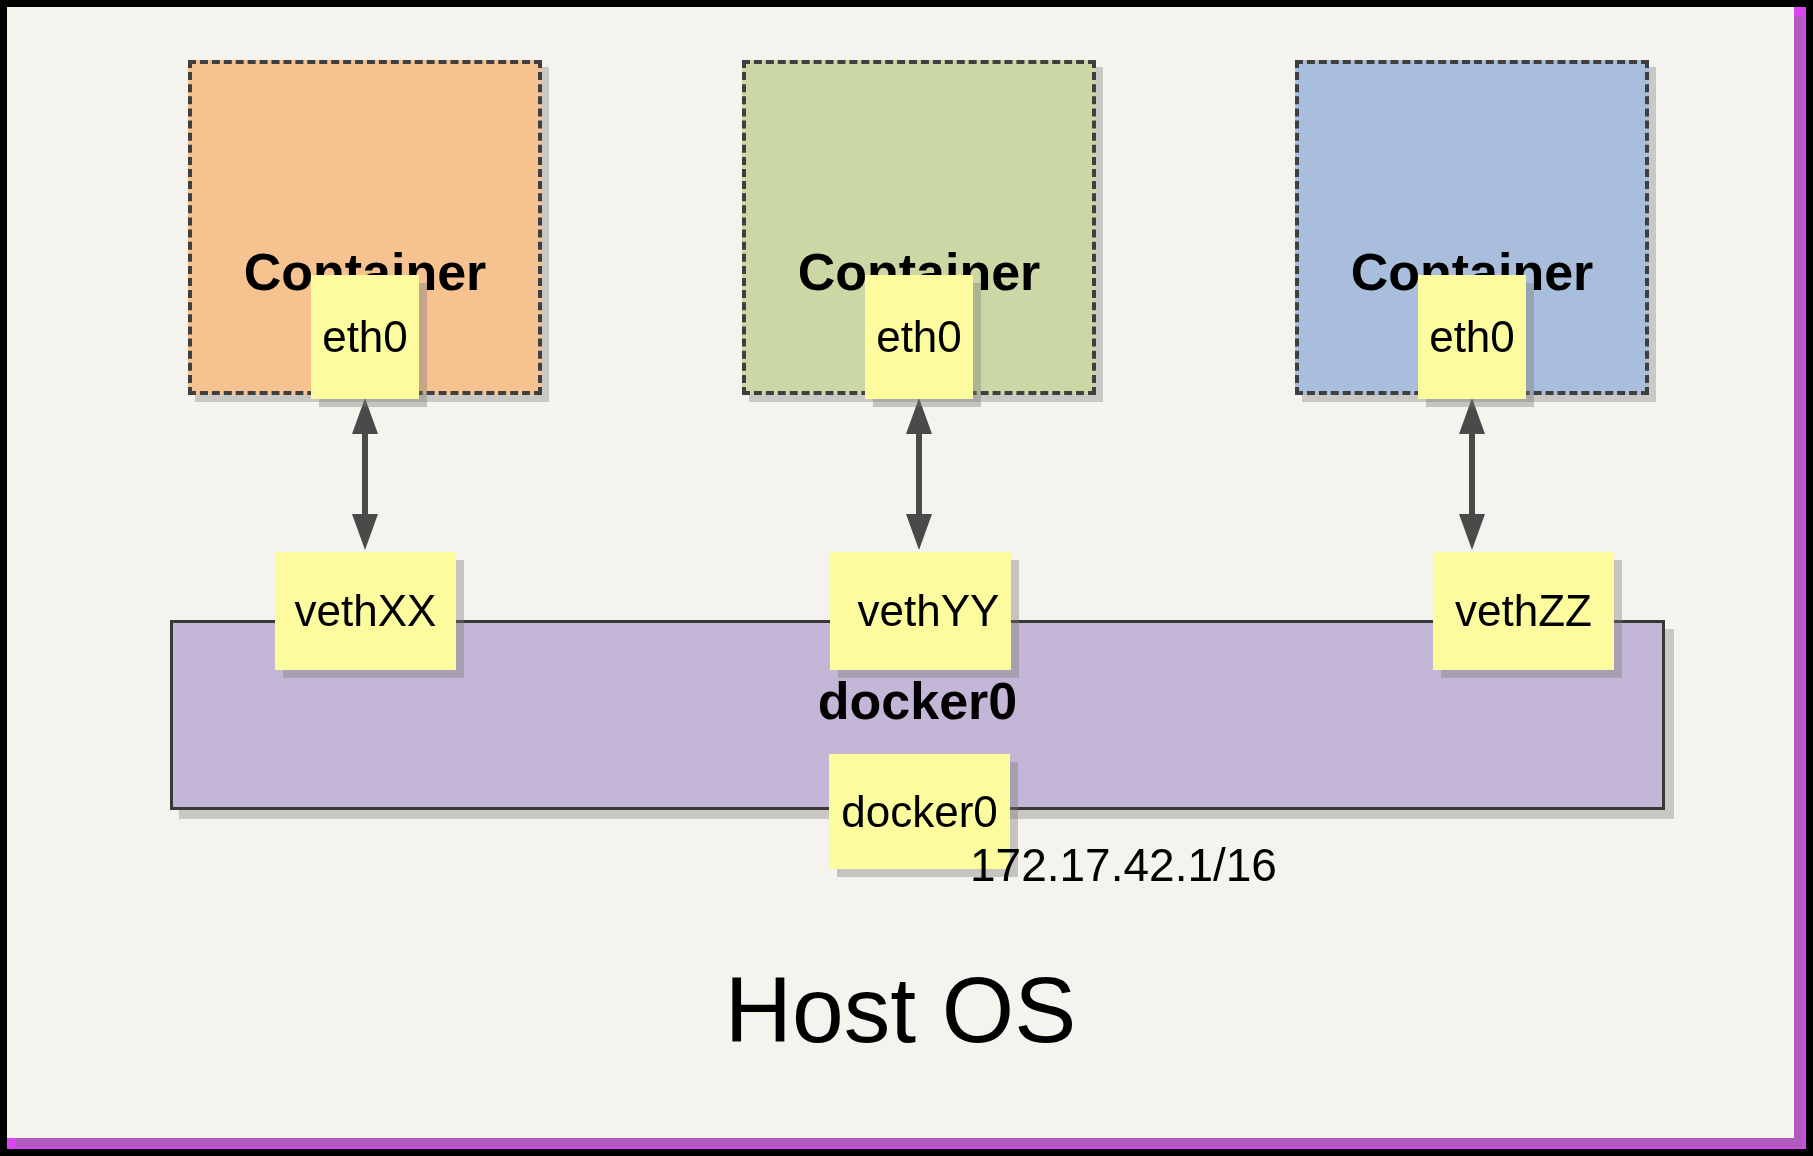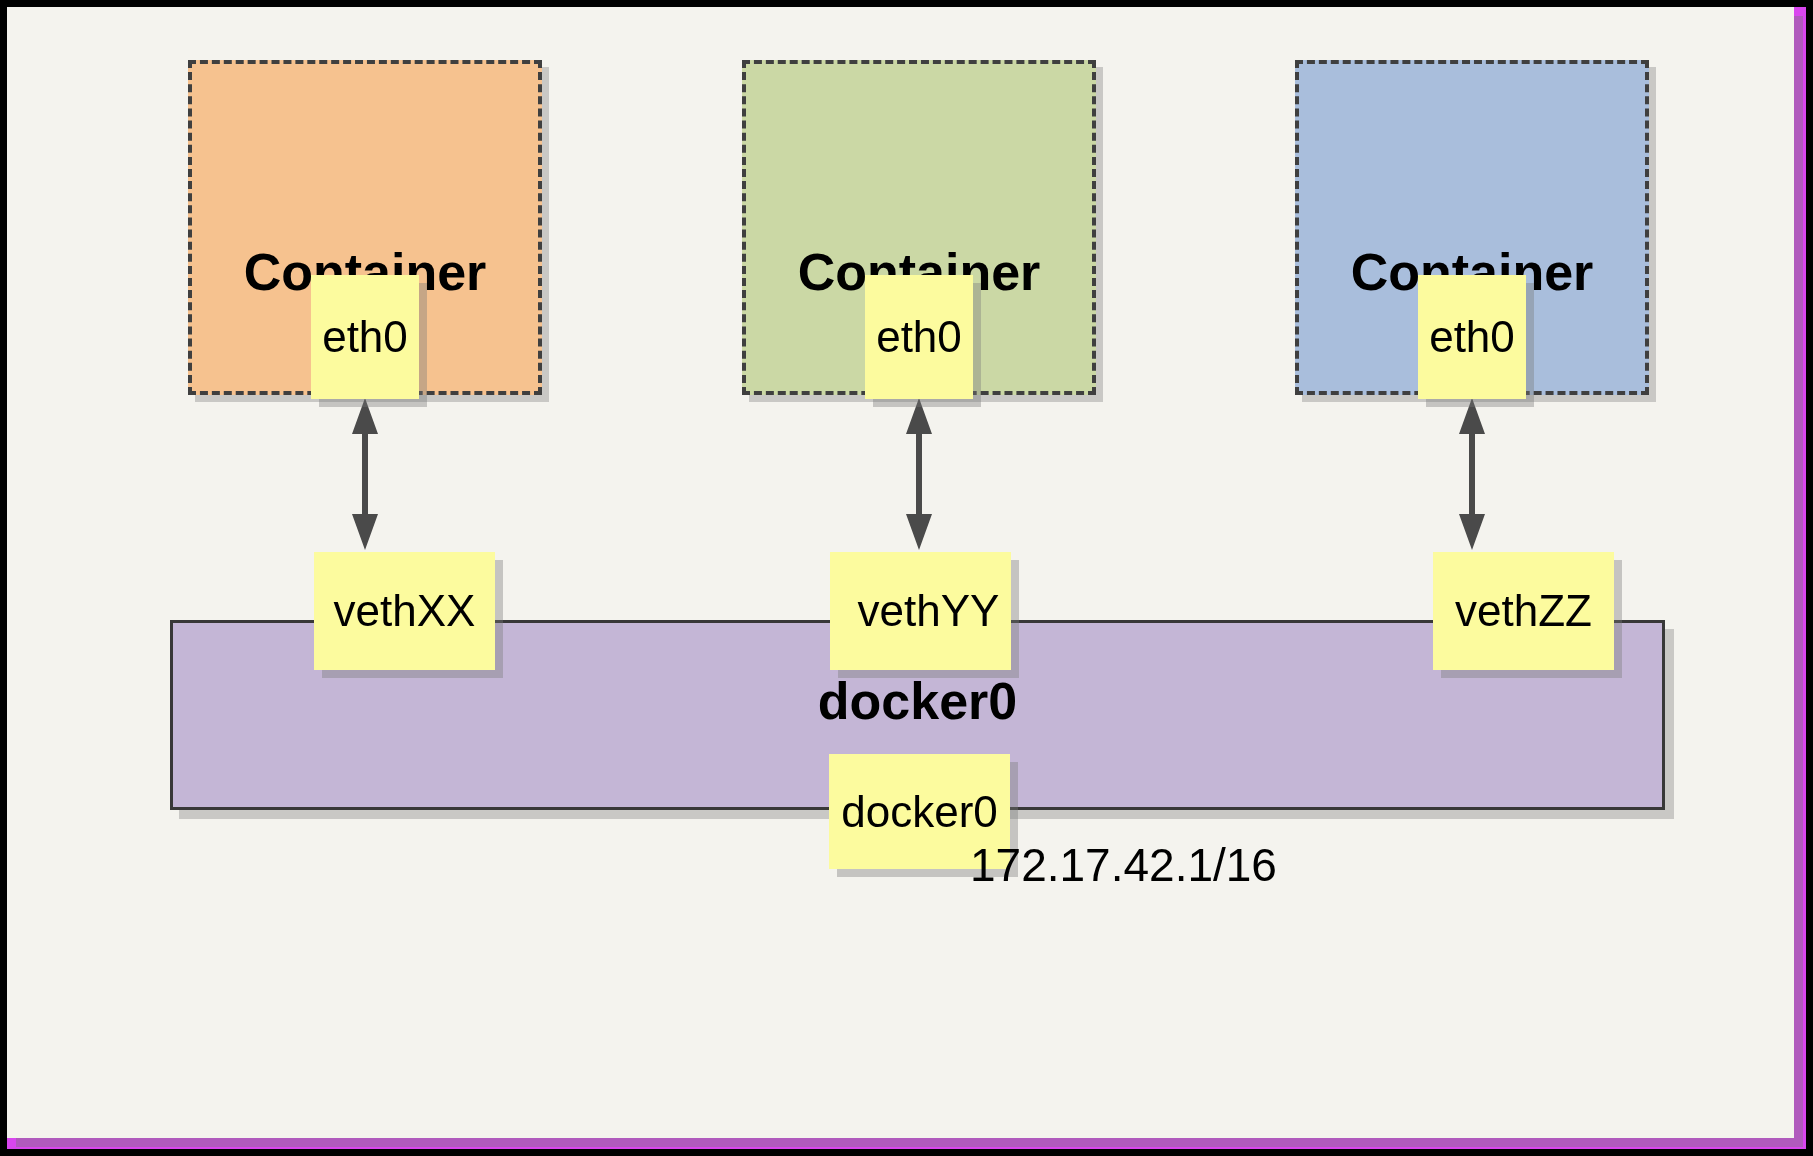--- a/index.html
+++ b/index.html
@@ -28,21 +28,21 @@
   }
   
   .note {
     position:absolute; background:#FCFB9E; box-shadow:8px 8px 0 rgba(120,120,120,0.38);
     display:flex; align-items:center; justify-content:center;
     font-size:44px; color:#000; z-index:3;
   }
   .e1 { left:304px;  top:268px; width:108px; height:124px; }
   .e2 { left:858px;  top:268px; width:108px; height:124px; }
   .e3 { left:1411px; top:268px; width:108px; height:124px; }
-  .v1 { left:268px;  top:545px; width:181px; height:118px;margin-left:39px; }
+  .v1 { left:268px;  top:545px; width:181px; height:118px; }
   .v2 { left:823px;  top:545px; width:181px; height:118px;padding-left:16px; }
   .v3 { left:1426px; top:545px; width:181px; height:118px; }
   .dnote { left:822px; top:747px; width:181px; height:115px; }
   
   .arrow { position:absolute; top:391px; z-index:2; }
   .a1 { left:343px; }
   .a2 { left:897px; }
   .a3 { left:1450px; }
   
   .bridge {
@@ -97,16 +97,17 @@
       <div class="blabel">docker0</div>
     </div>
 
     <div class="note v1">vethXX</div>
     <div class="note v2">vethYY</div>
     <div class="note v3">vethZZ</div>
 
     <div class="note dnote">docker0</div>
     <div class="ip">172.17.42.1/16</div>
 
+    <div class="hostos">Host OS</div>
 
   </div>
   <div class="frame"></div>
 </div>
 
 </body></html>

